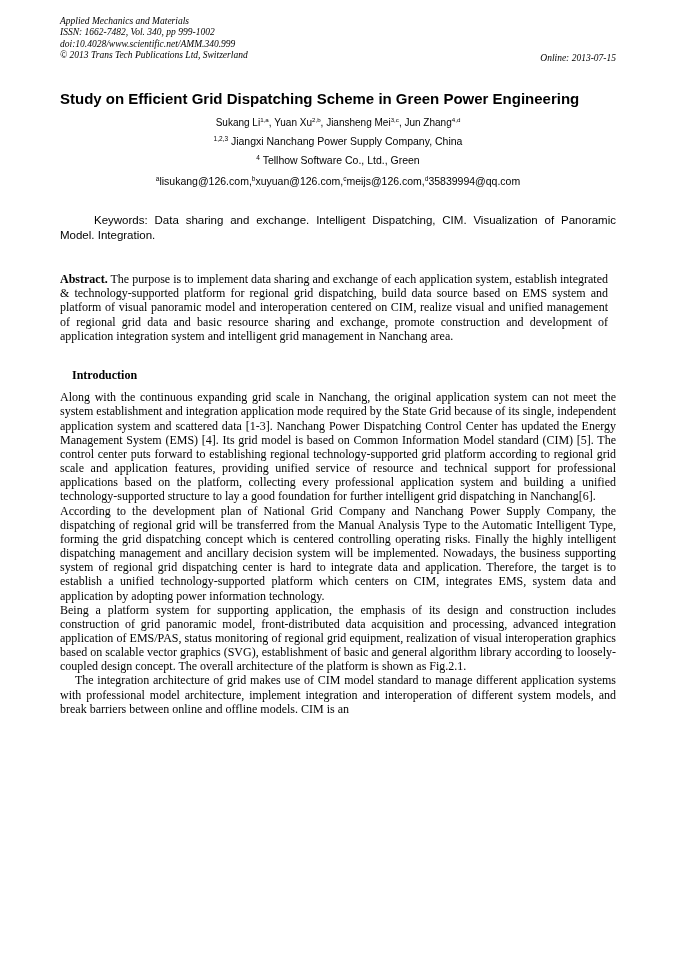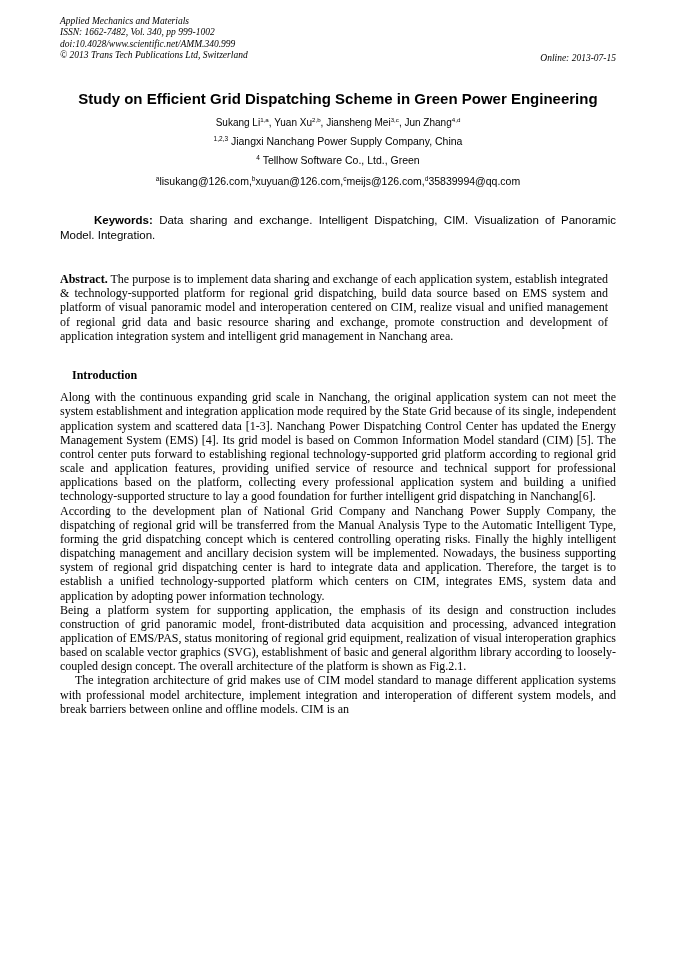--- a/index.html
+++ b/index.html
@@ -27,21 +27,20 @@
     font-style: italic;
     font-size: 9.5px;
     line-height: 1.2;
   }
   .header-left div { white-space: nowrap; }
   .header-right { white-space: nowrap; margin-top: 37px; }
 
   
   .title {
     margin: 26px 0 0 0;
-    text-align: center;
     font-family: "Liberation Sans", sans-serif;
     font-weight: bold;
     font-size: 15px;
     line-height: 1.2;
   }
   .authors {
     margin-top: 9px;
     text-align: center;
     font-family: "Liberation Sans", sans-serif;
     font-size: 10px;
@@ -65,21 +64,21 @@
   }
 
   
   .keywords {
     margin: 26px 0 0 0;
     font-family: "Liberation Sans", sans-serif;
     font-size: 11.5px;
     line-height: 1.25;
     text-align: justify;
   }
-  .keywords .label { font-weight: bold; padding-left: 34px; }
+  .keywords .label { font-weight: normal; padding-left: 34px; }
 
   
   .abstract {
     margin: 30px 8px 0 0;
     font-size: 12px;
     line-height: 1.18;
     text-align: justify;
   }
   .abstract .label { font-weight: bold; }
 

